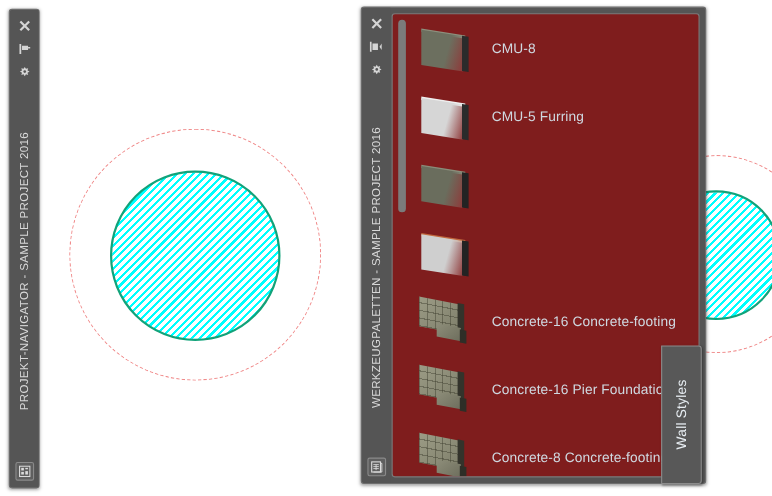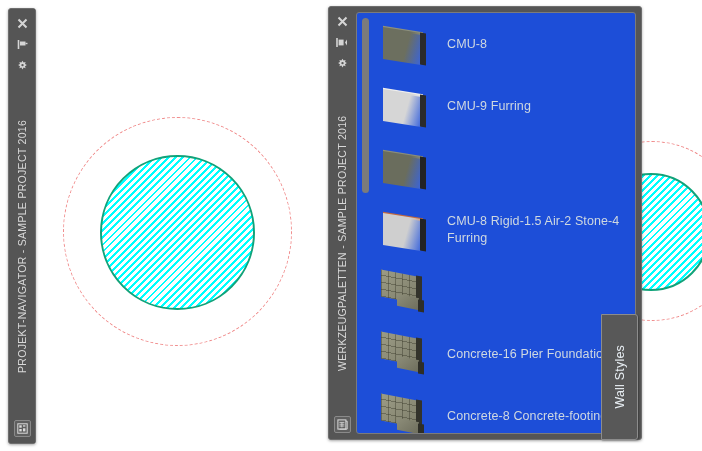--- a/index.html
+++ b/index.html
@@ -88,21 +88,21 @@
   
   #tool-palettes {
     left: 328px; top: 6px;
     width: 314px; height: 434px;
     background: #555555;
   }
   .tp-body {
     position: absolute;
     left: 27px; top: 5px;
     right: 5px; bottom: 5px;
-    background: #1d4ed8;
+    background: #7f1d1d;
     border: 1px solid #7b7b7b;
     border-radius: 3px;
     overflow: hidden;
   }
   .tp-scroll {
     position: absolute;
     left: 5px; top: 5px;
     width: 7px; height: 175px;
     background: #7b7b7b;
     border-radius: 4px;
@@ -357,50 +357,50 @@
             <div class="tp-label">CMU-8</div>
           </div>
           <div class="tp-item">
             <div class="tp-thumb">
               <div class="wall3d">
                 <div class="cap" style="background:#efefef"></div>
                 <div class="face" style="background:linear-gradient(105deg,#d6d6d6,#d6d6d6 60%, rgba(255,255,255,.12))"></div>
                 <div class="side" style="background:#2b2b2b"></div>
               </div>
             </div>
-            <div class="tp-label">CMU-9 Furring</div>
+            <div class="tp-label">CMU-5 Furring</div>
           </div>
           <div class="tp-item">
             <div class="tp-thumb">
               <div class="wall3d">
                 <div class="cap" style="background:#8a8d7a"></div>
                 <div class="face" style="background:linear-gradient(105deg,#6a6d5d,#6a6d5d 60%, rgba(255,255,255,.12))"></div>
                 <div class="side" style="background:#232323"></div>
               </div>
             </div>
           </div>
           <div class="tp-item">
             <div class="tp-thumb">
               <div class="wall3d">
                 <div class="cap" style="background:#c2693f"></div>
                 <div class="face" style="background:linear-gradient(105deg,#cfcfcf,#cfcfcf 60%, rgba(255,255,255,.12))"></div>
                 <div class="side" style="background:#232323"></div>
               </div>
             </div>
-            <div class="tp-label">CMU-8 Rigid-1.5 Air-2 Stone-4 Furring</div>
           </div>
           <div class="tp-item">
             <div class="tp-thumb">
               <div class="foot3d">
                 <div class="stem"></div>
                 <div class="stemside"></div>
                 <div class="base"></div>
                 <div class="baseside"></div>
               </div>
             </div>
+            <div class="tp-label">Concrete-16 Concrete-footing</div>
           </div>
           <div class="tp-item">
             <div class="tp-thumb">
               <div class="foot3d">
                 <div class="stem"></div>
                 <div class="stemside"></div>
                 <div class="base"></div>
                 <div class="baseside"></div>
               </div>
             </div>

